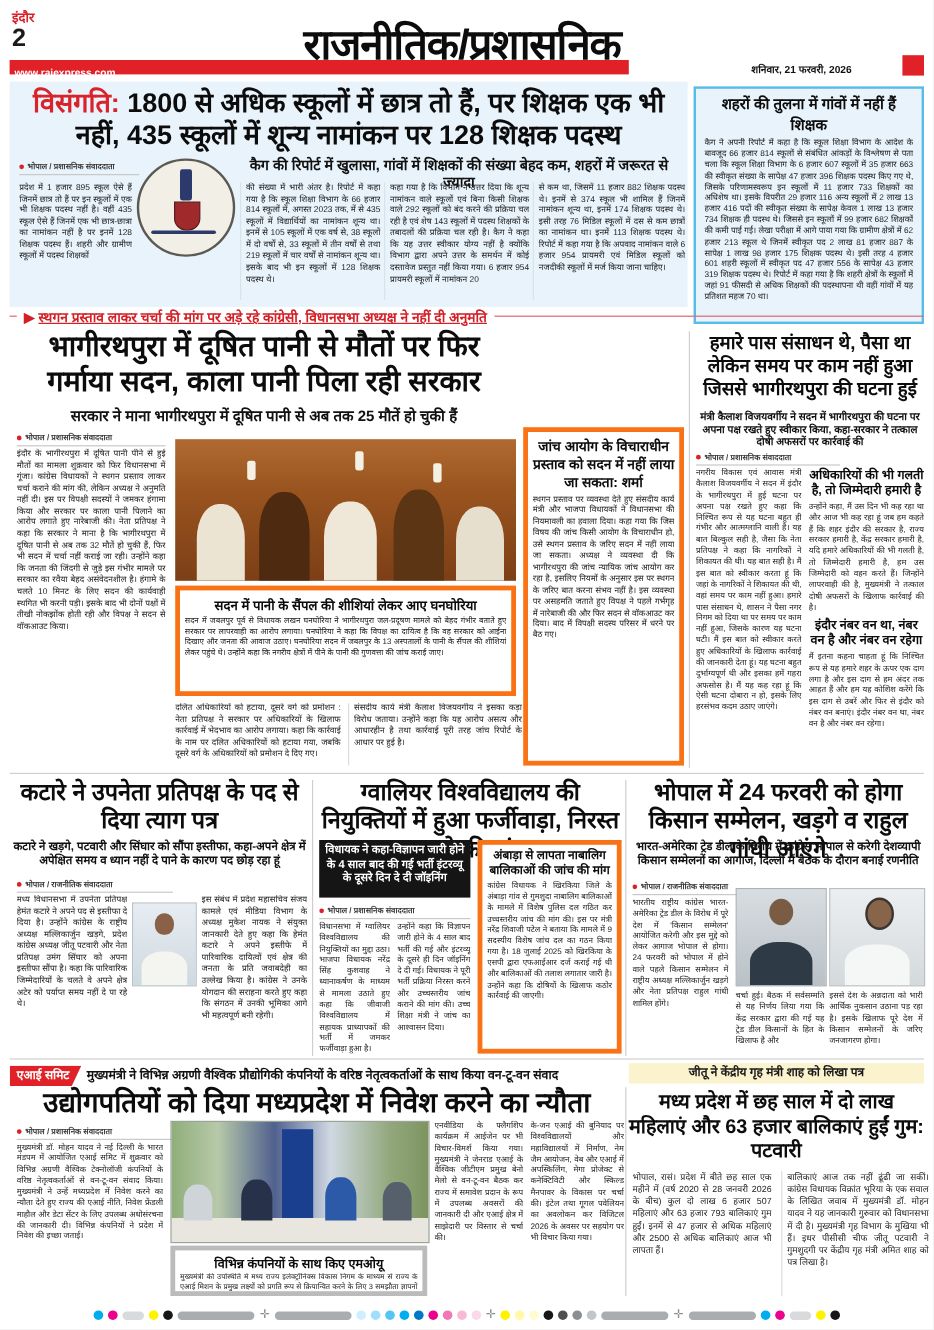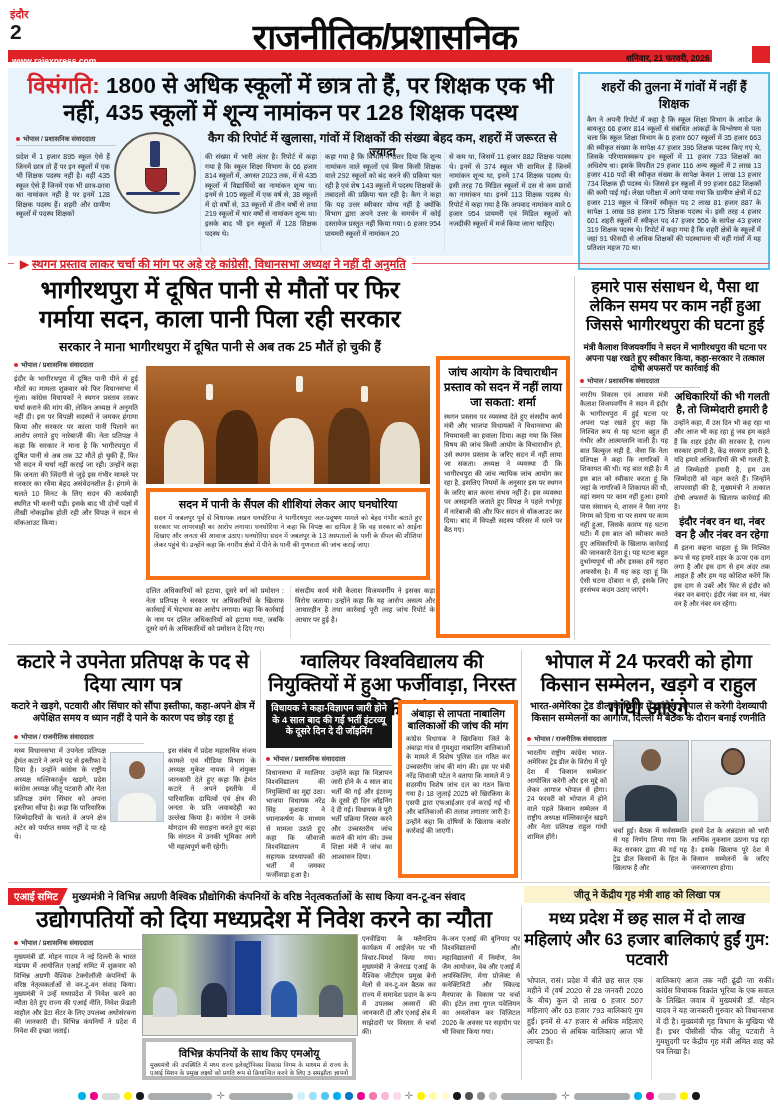--- a/index.html
+++ b/index.html
@@ -24,21 +24,21 @@
 </head>
 <body>
 
 <div class="page">
 
   <div class="abs" style="left:10px;top:6px;width:60px;">
     <div style="color:#d9232a;font-weight:bold;font-size:11px;">इंदौर</div>
     <div style="font-weight:bold;font-size:21px;line-height:1;">2</div>
   </div>
   <div class="abs hl" style="left:170px;top:12px;width:430px;font-size:35px;letter-spacing:-1px;">राजनीतिक/प्रशासनिक</div>
-  <div class="abs" style="left:8px;top:50px;width:704px;height:12px;background:#e02228;">
+  <div class="abs" style="left:8px;top:50px;width:516px;height:12px;background:#e02228;">
     <span style="color:#fff;font-weight:bold;font-size:8.5px;line-height:12px;padding-left:4px;display:inline-block;">www.rajexpress.com</span>
   </div>
   <div class="abs" style="left:626px;top:52px;width:120px;font-size:8.5px;font-weight:bold;color:#111;">शनिवार, 21 फरवरी, 2026</div>
   <div class="abs" style="left:752px;top:46px;width:18px;height:17px;background:#e02228;"></div>
 
   <div class="abs" style="left:8px;top:68px;width:565px;height:188px;background:#e8f3fb;">
     <div class="abs hl" style="left:6px;top:4px;right:6px;font-size:22.5px;line-height:1.22;">
       <span style="color:#d9232a;">विसंगति:</span><span> 1800 से अधिक स्कूलों में छात्र तो हैं, पर शिक्षक एक भी नहीं, 435 स्कूलों में शून्य नामांकन पर 128 शिक्षक पदस्थ</span>
     </div>
     <div class="abs subhead" style="left:190px;top:63px;right:6px;font-size:12px;line-height:1.2;">कैग की रिपोर्ट में खुलासा, गांवों में शिक्षकों की संख्या बेहद कम, शहरों में जरूरत से ज्यादा</div>

